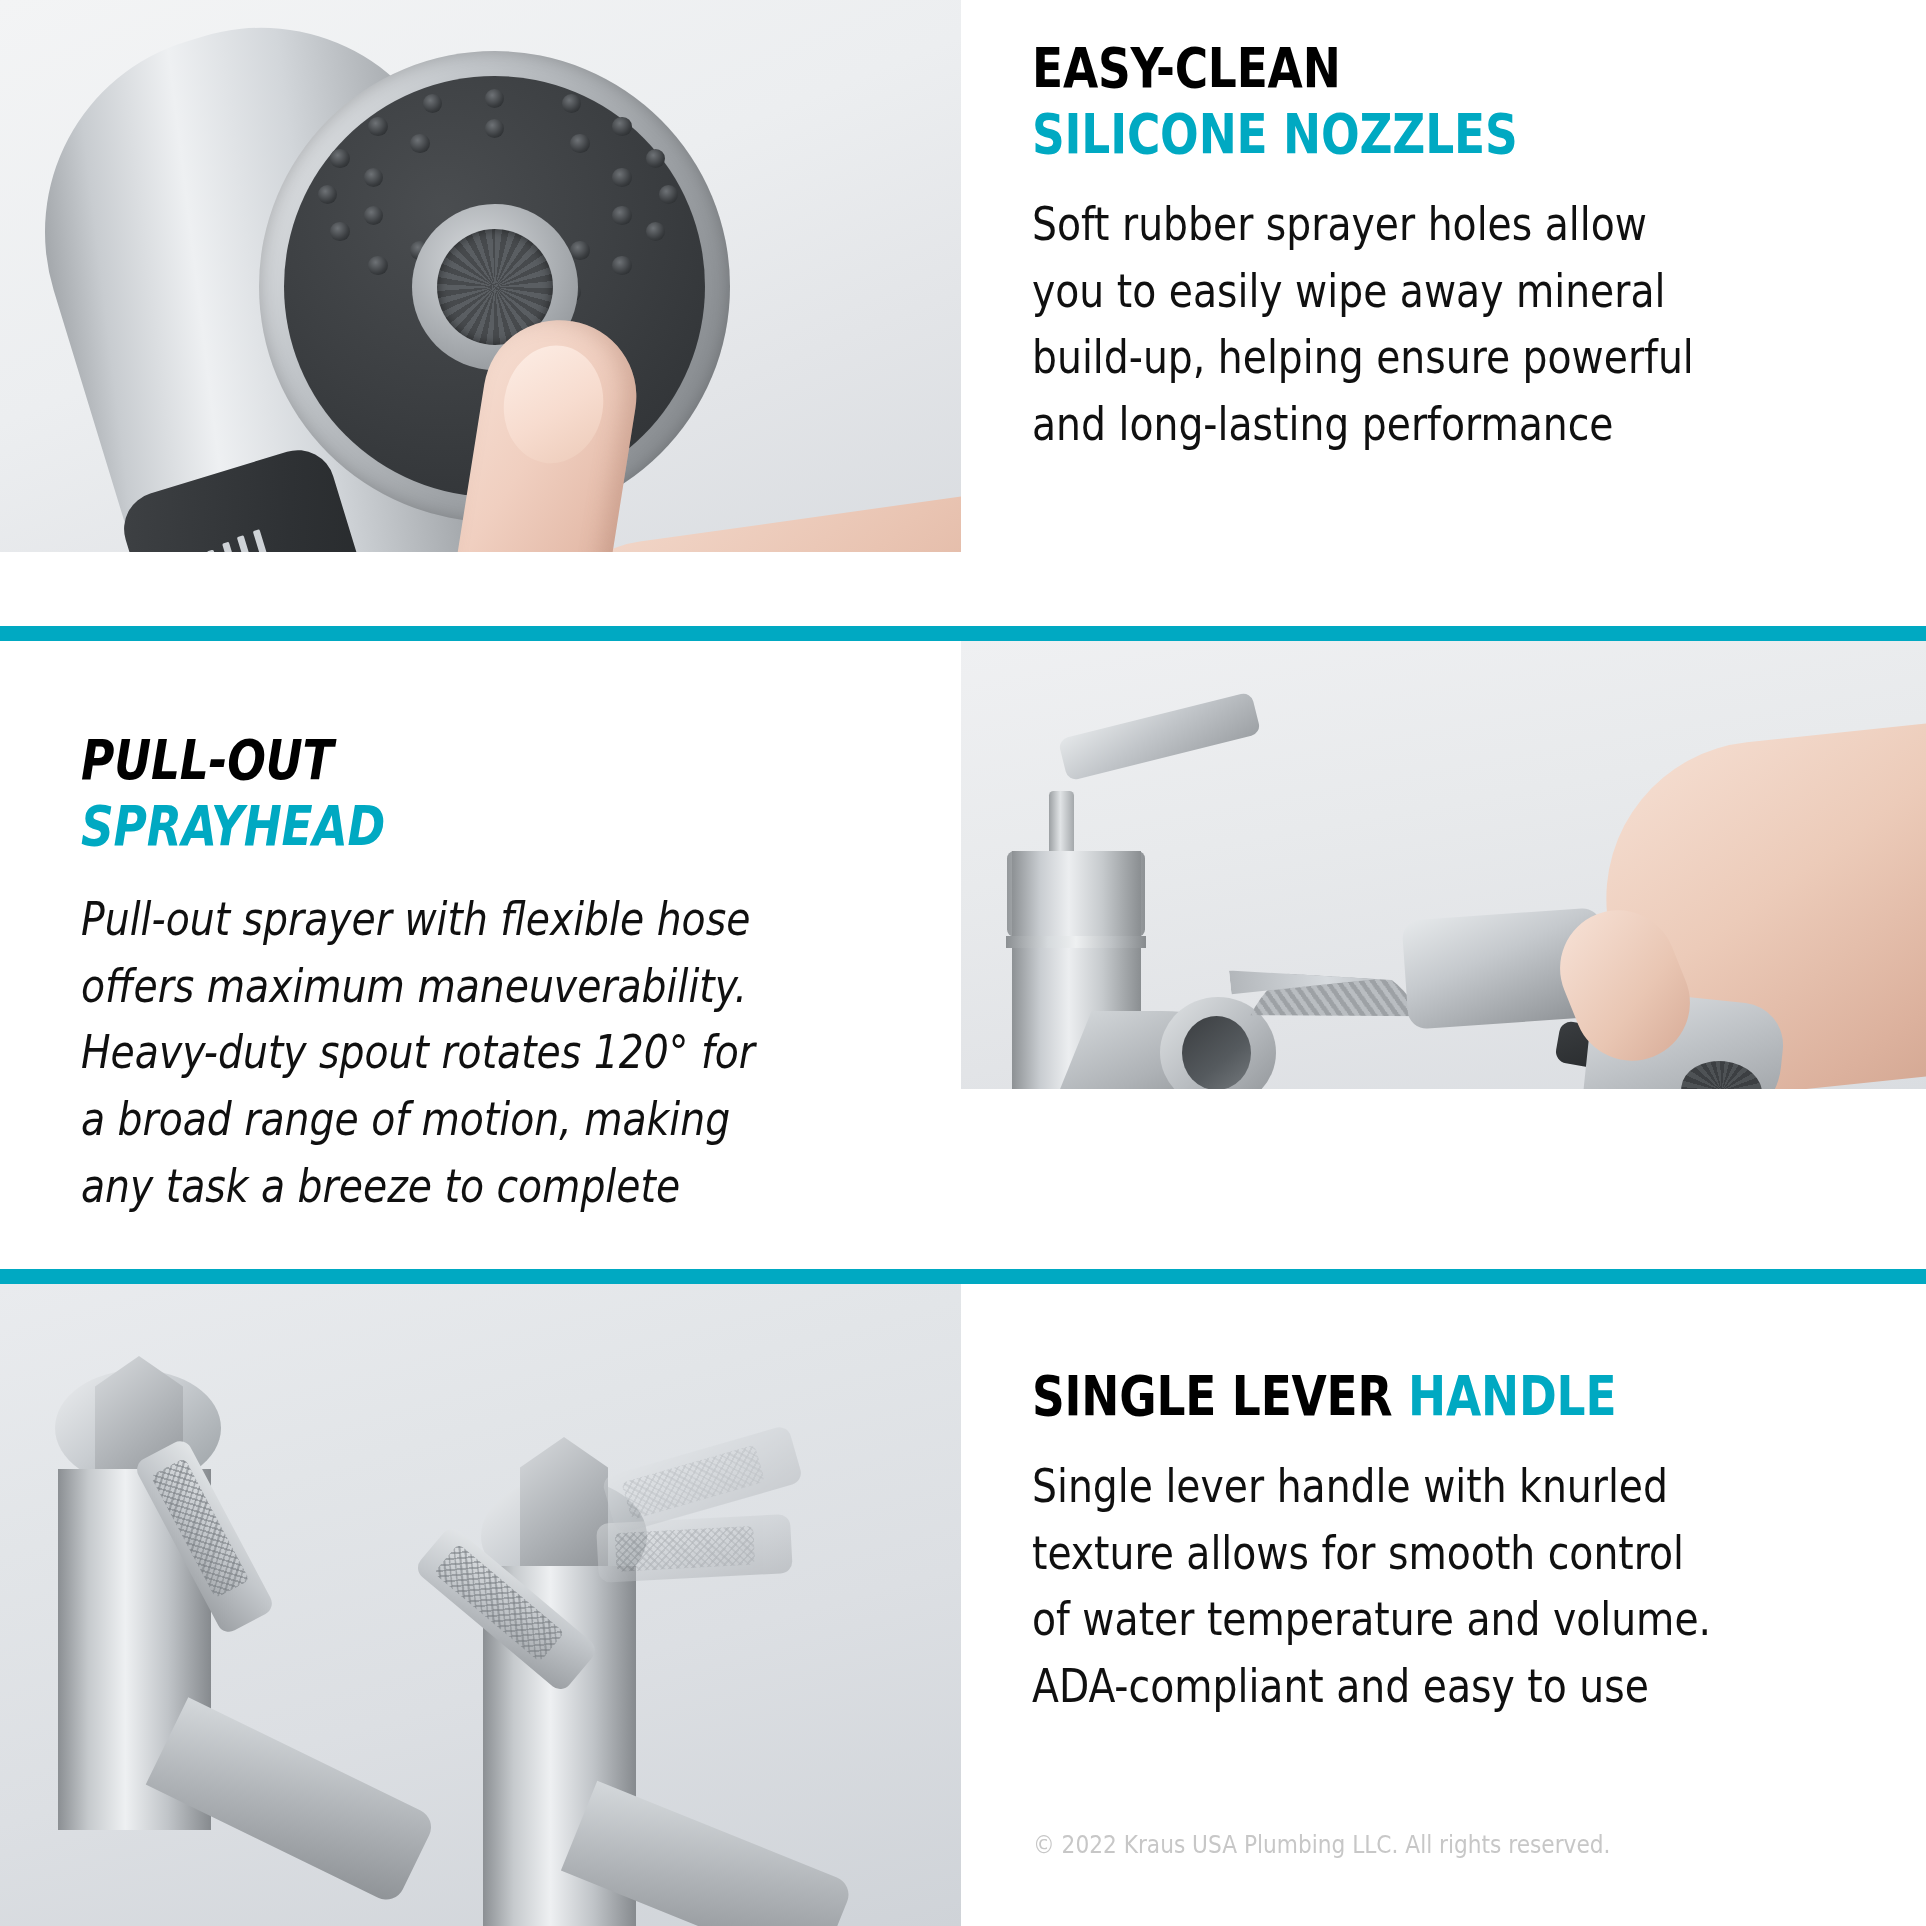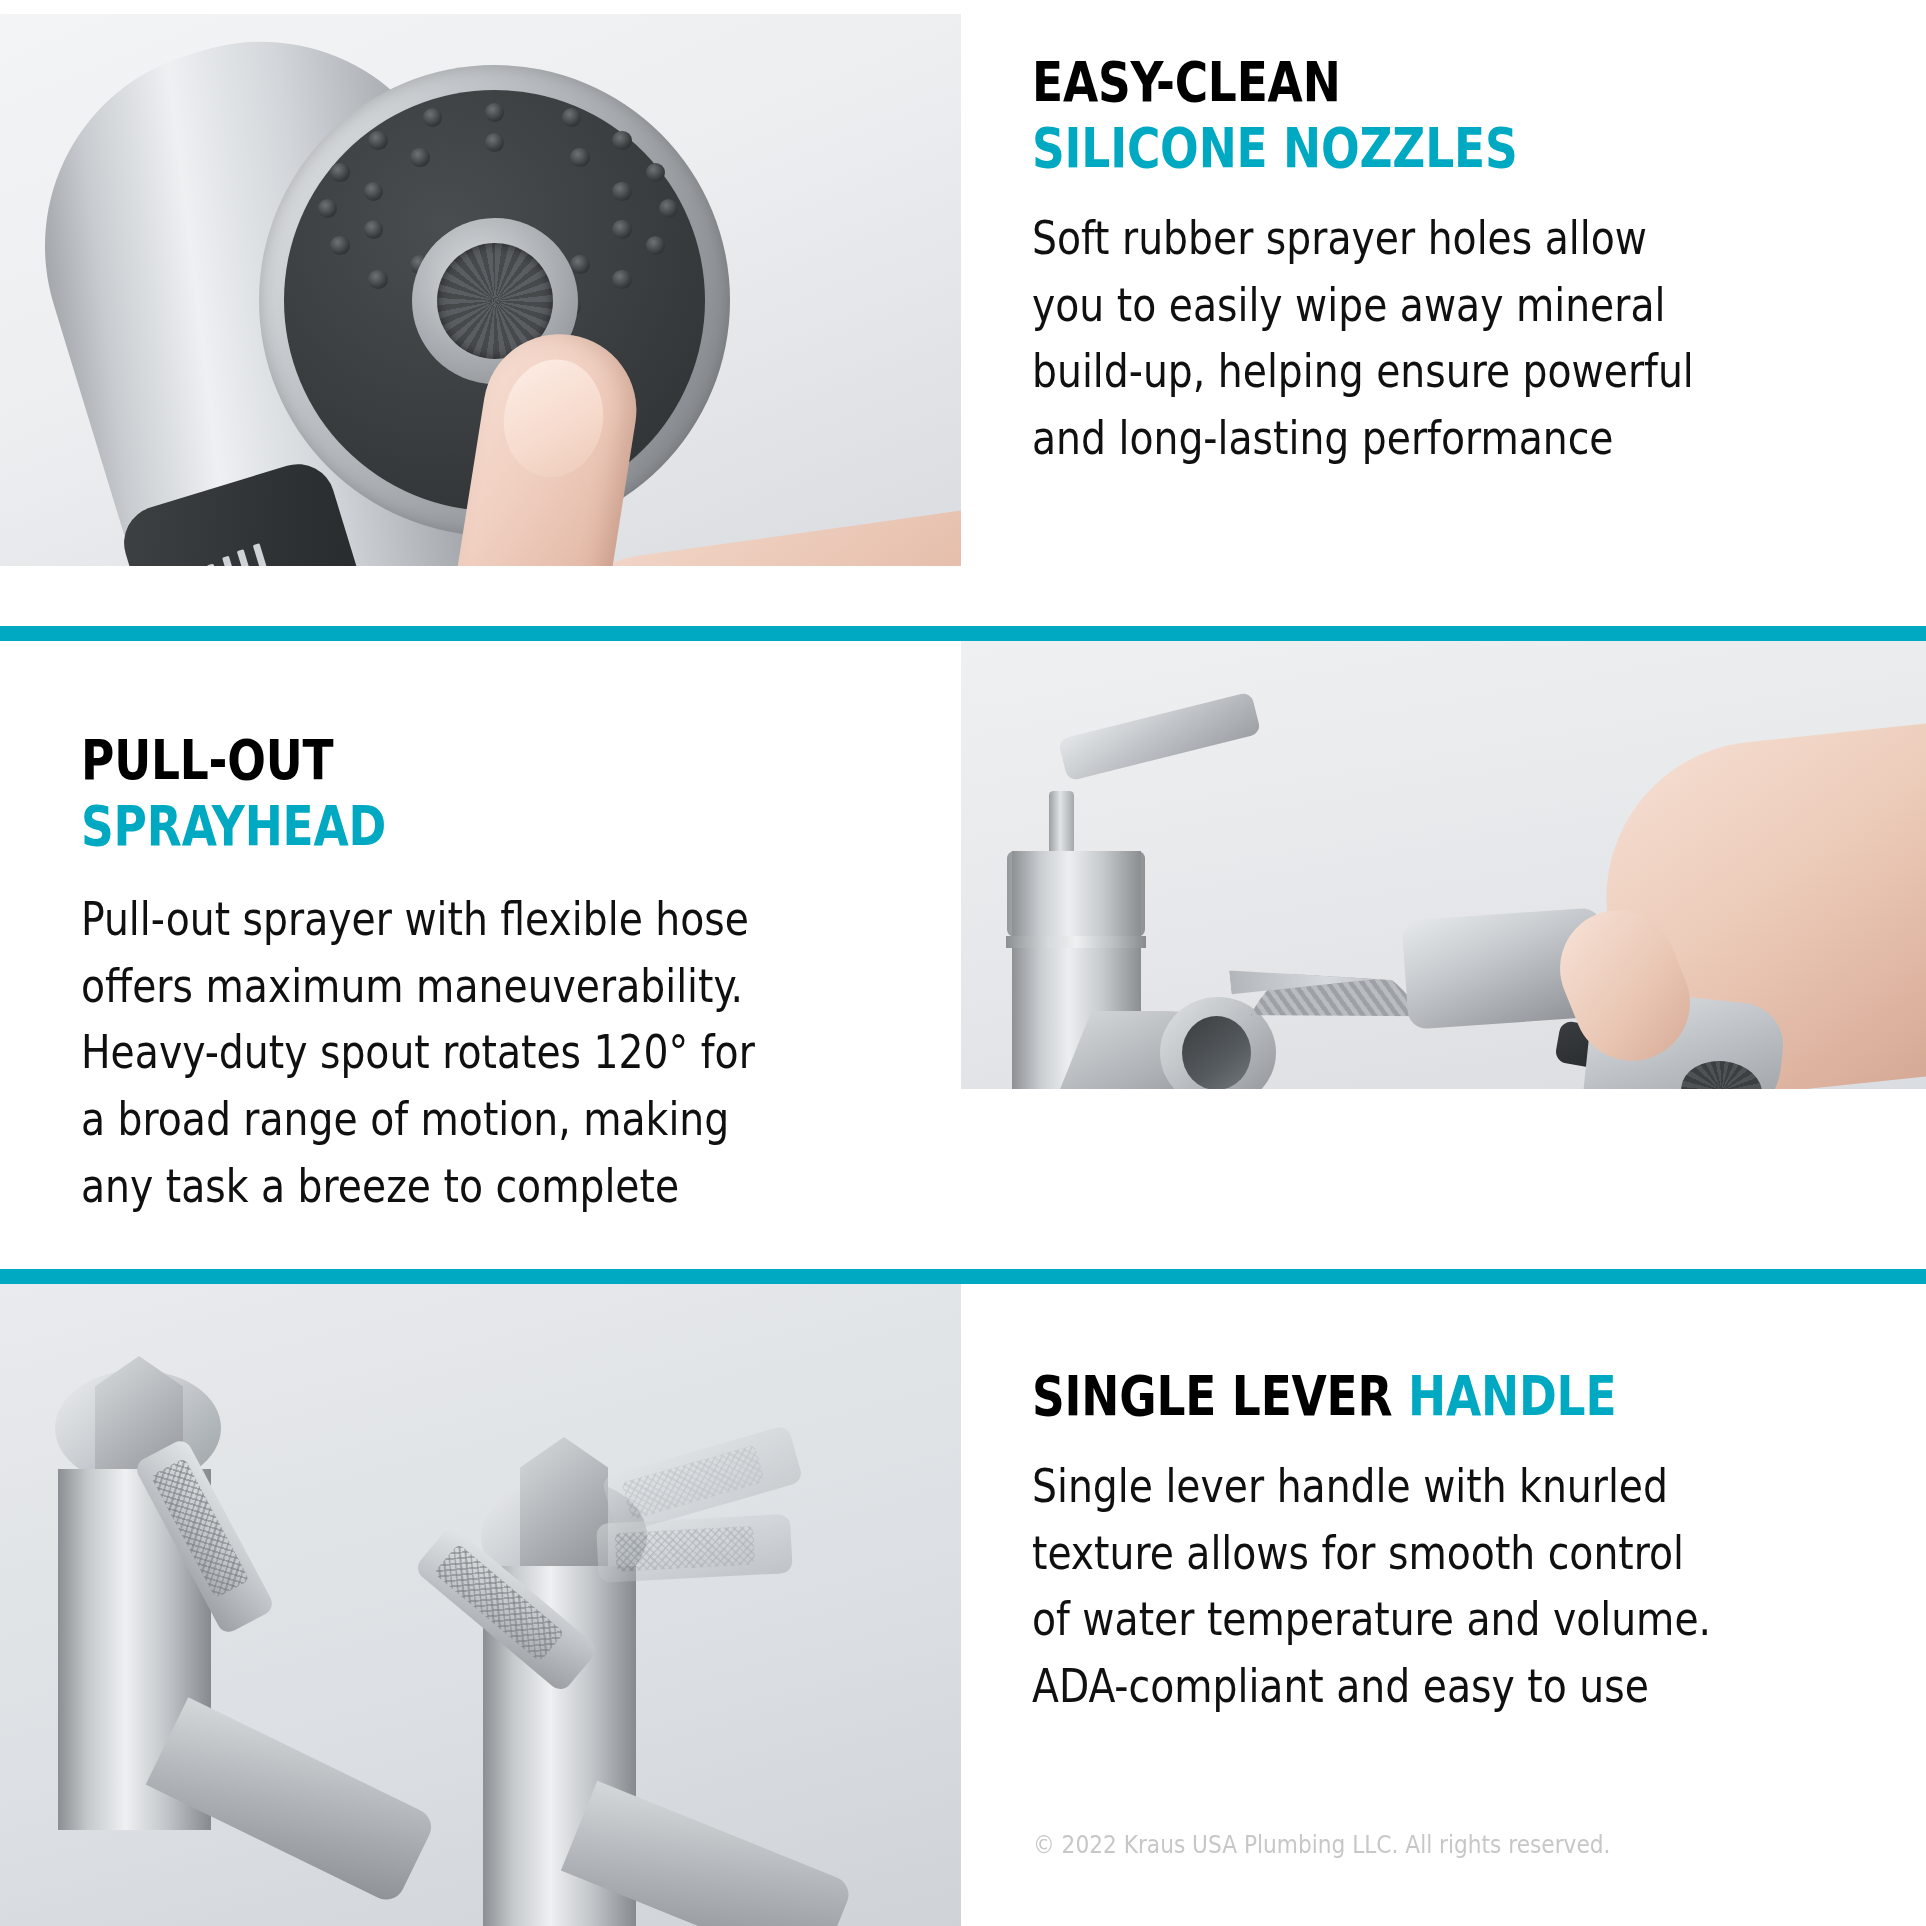--- a/index.html
+++ b/index.html
@@ -6,22 +6,22 @@
   body{
     width:1926px;height:1926px;
     background:#ffffff;
     font-family:"Liberation Sans Narrow","DejaVu Sans Condensed","Liberation Sans",sans-serif;
     overflow:hidden;
   }
   .page{position:relative;width:1926px;height:1926px;background:#fff;}
 
   
   .row{position:absolute;left:0;width:1926px;display:flex;}
-  .row-1{top:14px;height:552px;}
-  .row-2{top:641px;height:448px;}
+  .row-1{top:0;height:552px;}
+  .row-2{top:641px;height:448px;font-style:italic;}
   .row-3{top:1284px;height:643px;}
 
   .divider{position:absolute;left:0;width:1926px;height:15px;background:#00a9c2;}
   .div-1{top:626px;}
   .div-2{top:1269px;}
 
   .col-img{position:relative;overflow:hidden;}
   .col-txt{position:relative;background:#fff;}
 
   .w-left{width:961px;}

